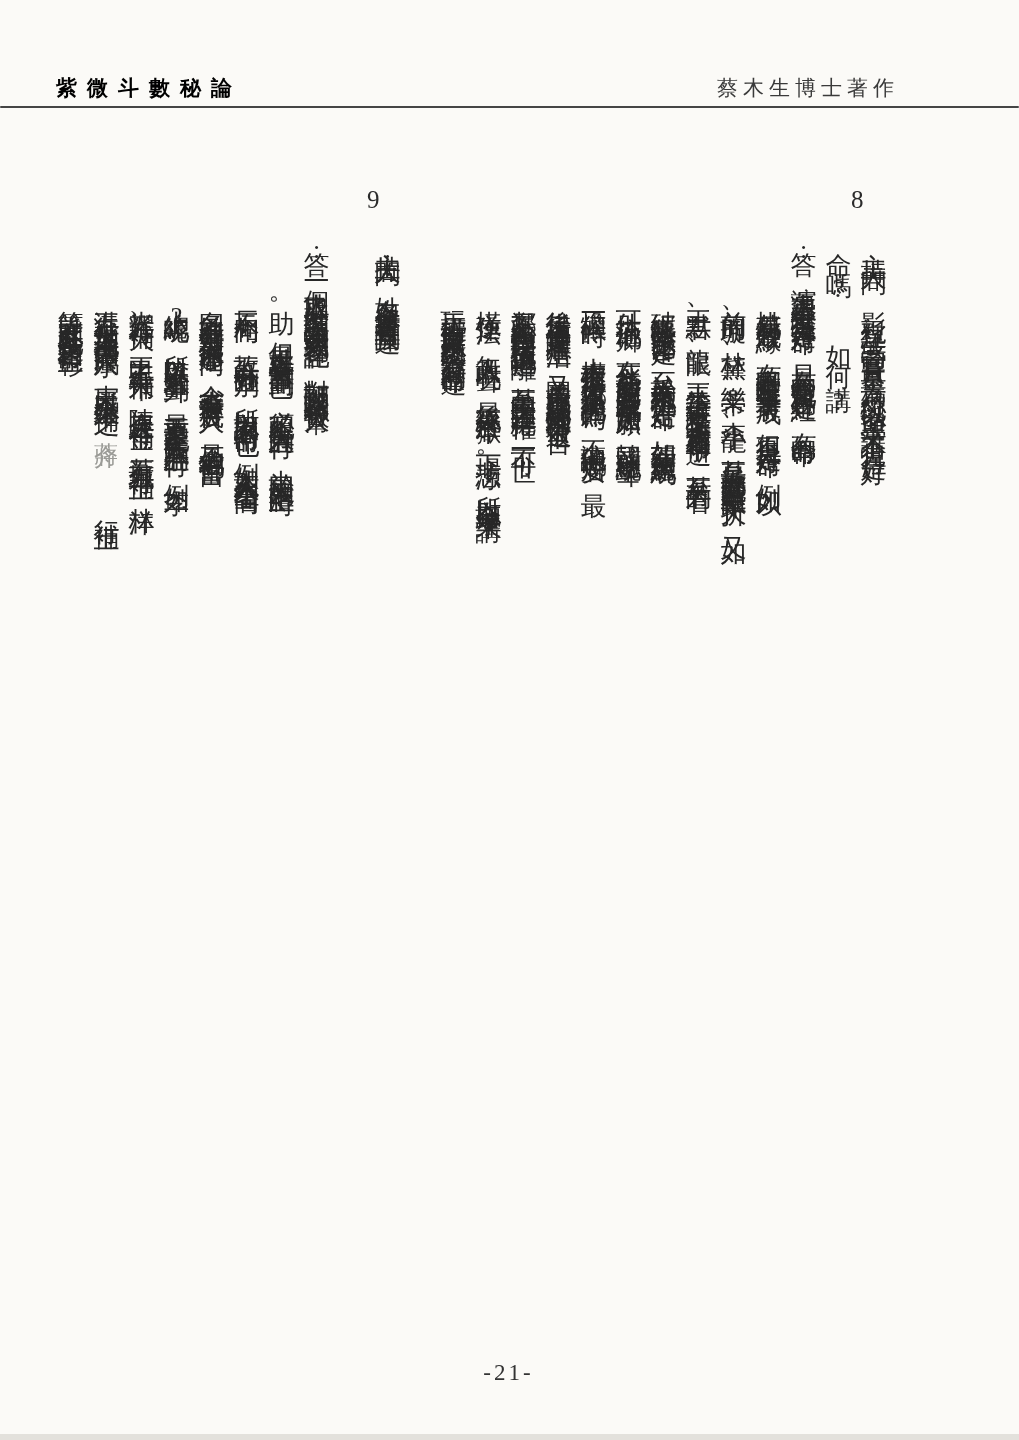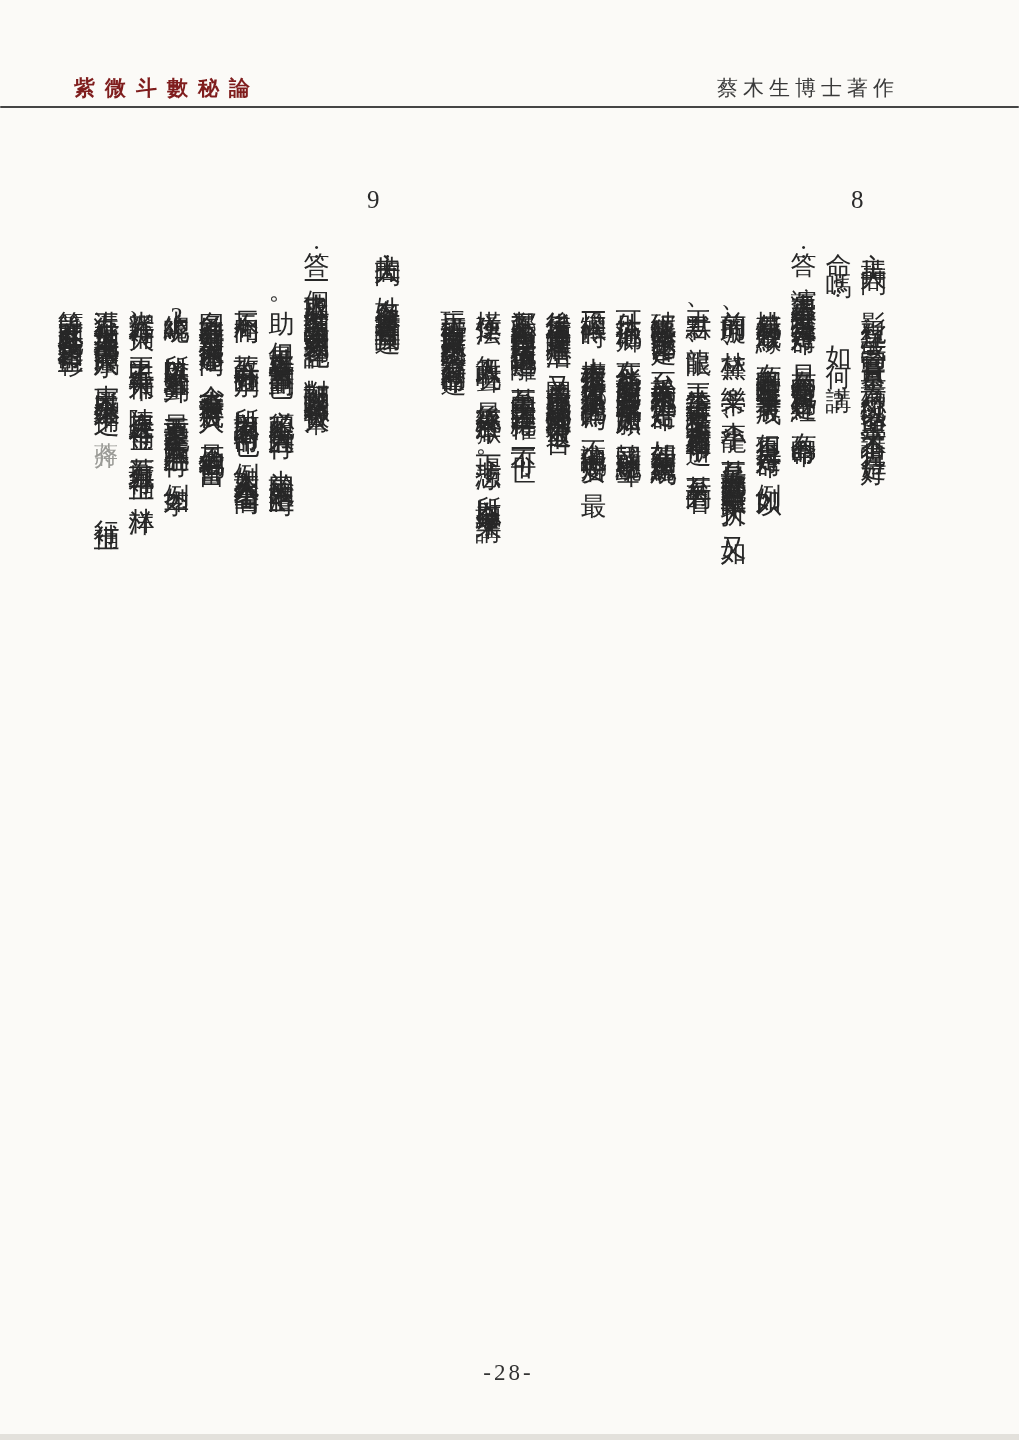--- a/index.html
+++ b/index.html
@@ -14,22 +14,22 @@
     overflow:hidden;
     color:#262626;
   }
   
   .scan-edge{
     position:absolute;left:0;bottom:0;width:100%;height:6px;
     background:#e3e1dc;
   }
   
   .header-title-left{
-    position:absolute;top:74px;left:74px;
-    font-size:21px;font-weight:700;letter-spacing:10px;color:#7f1d1d;
+    position:absolute;top:74px;left:56px;
+    font-size:21px;font-weight:700;letter-spacing:10px;color:#000000;
     white-space:nowrap;
   }
   .header-title-right{
     position:absolute;top:74px;right:120px;
     font-size:21px;font-weight:500;letter-spacing:5px;color:#3a3a3a;
     white-space:nowrap;
   }
   .header-rule{
     position:absolute;top:106px;left:0;width:100%;height:2px;
     background:#454545;border-radius:2px;
@@ -110,16 +110,16 @@
     <div class="col indent">辰不相同,故五行亦有區別,所以說同名不同命也。例如本人蔡木生全省同</div>
     <div class="col indent">名同姓者不知好幾百人但命運不同。全省李登輝有幾百人,是否他們都會當</div>
     <div class="col indent">上總統呢?所以除了姓名筆劃外,最重要還是配合生辰八字的五行。例如李</div>
     <div class="col indent">光耀五行補火、王甲乙五行補木、陳庚金五行補金、黃石城五行補土、林洋</div>
     <div class="col indent">
       <span>港五行補水又如毛澤東由於澤屬水、東屬木以水生木補之;</span><span class="faint">蔣介</span><span class="after-gap">行補土</span>
     </div>
     <div class="col indent">等等皆以此五行配合之相得益彰。</div>
   </div>
 
-  <div class="footer-page-number">-28-</div>
+  <div class="footer-page-number">-21-</div>
 
   <div class="scan-edge"></div>
 </div>
 
 </body></html>

